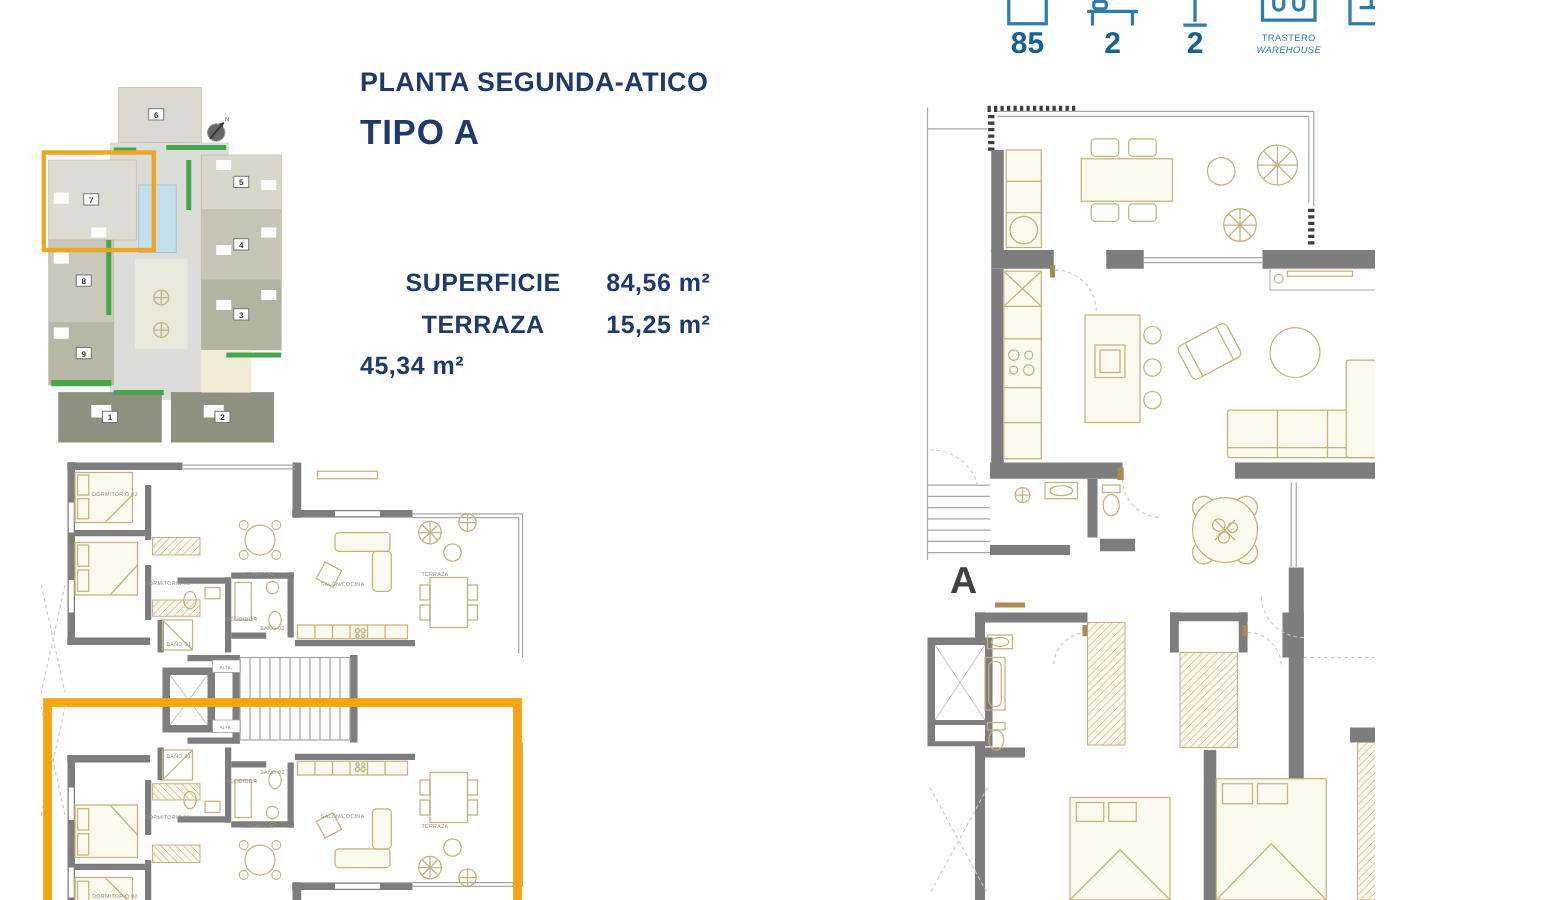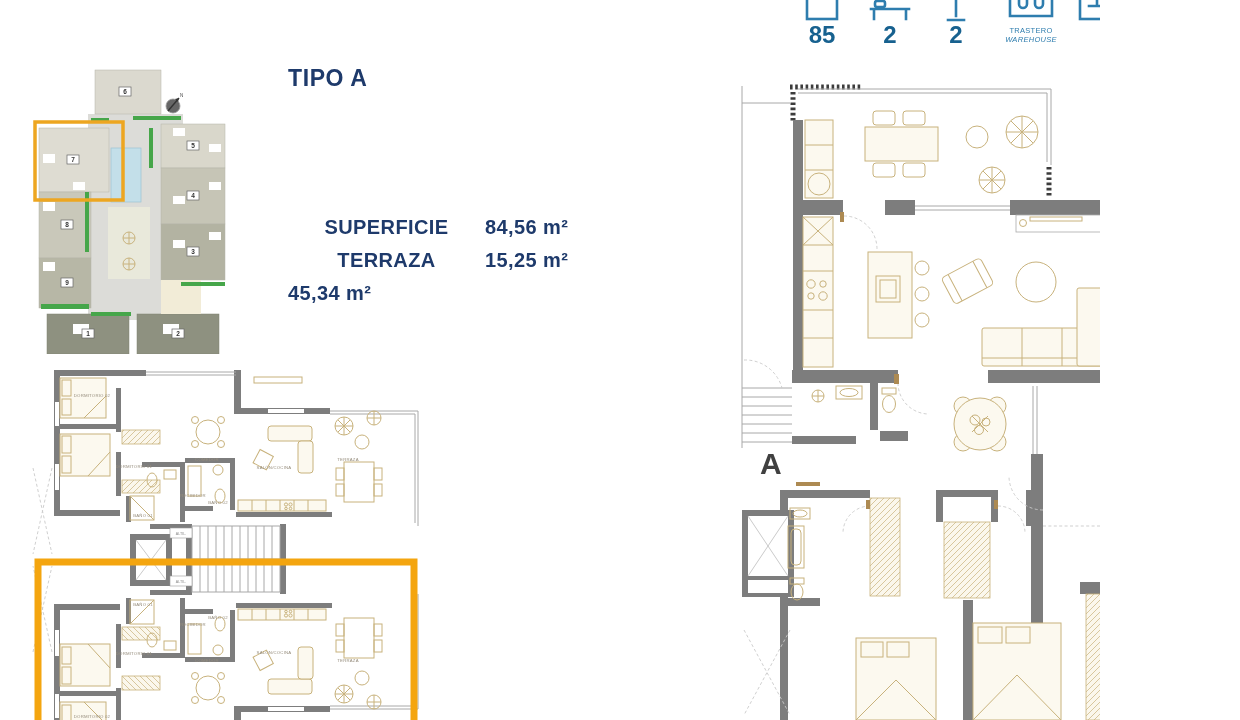--- a/index.html
+++ b/index.html
@@ -10,21 +10,21 @@
   .icon-group { position:absolute; top:0; text-align:center; color:#17618f; }
   .icon-clip { height:22px; overflow:hidden; display:flex; justify-content:center; }
   .icon-num { font-size:24px; font-weight:bold; color:#17618f; line-height:26px; }
   .icon-cap { font-size:7.5px; color:#2e7dae; letter-spacing:.3px; line-height:9px; margin-top:4px;}
   .icon-cap .it { font-style:italic; }
   .ic { stroke:#2e7dae; stroke-width:2.6; fill:none; stroke-linecap:square; }
 
   
   .title-block { position:absolute; left:288px; top:54px; color:#1e3a6b; }
   .title-line1 { font-size:21.5px; font-weight:bold; letter-spacing:.4px; }
-  .title-line2 { font-size:23px; font-weight:bold; letter-spacing:.6px; margin-top:11px; }
+  .title-line2 { font-size:28px; font-weight:bold; letter-spacing:.6px; margin-top:11px; }
   .areas-block { position:absolute; left:288px; top:211px; color:#1e3a6b; }
   .area-row { display:flex; height:33px; align-items:center;text-align:center; }
   .area-label { width:197px; font-size:20px; font-weight:bold; letter-spacing:.4px; }
   .area-value { font-size:20px; font-weight:bold; letter-spacing:.4px; }
 
   
   svg { position:absolute; }
   .wall { fill:#7d7d7d; }
   .thin { stroke:#a8a8a8; stroke-width:1; fill:none; }
   .thin2 { stroke:#bdbdbd; stroke-width:.8; fill:none; }
@@ -91,20 +91,21 @@
   </div>
   <div class="icon-group" style="left:1132px;width:72px;">
     <div class="icon-clip">
       <svg width="50" height="22" viewBox="0 0 50 22" style="position:static">
         <path class="ic" d="M8,5 a6,6 0 0 1 12,0 M28,5 a6,6 0 0 1 12,0 M3,15 a5,4 0 0 0 10,0 a5,4 0 0 0 10,0 a5,4 0 0 0 10,0 a5,4 0 0 0 10,0"></path>
       </svg>
     </div>
   </div>
 
   <div class="title-block">
+    <div class="title-line1">PLANTA SEGUNDA-ATICO</div>
     <div class="title-line2">TIPO A</div>
   </div>
 
   <div class="areas-block">
     <div class="area-row">
       <div class="area-label">SUPERFICIE</div>
       <div class="area-value">84,56 m²</div>
     </div>
     <div class="area-row">
       <div class="area-label">TERRAZA</div>

